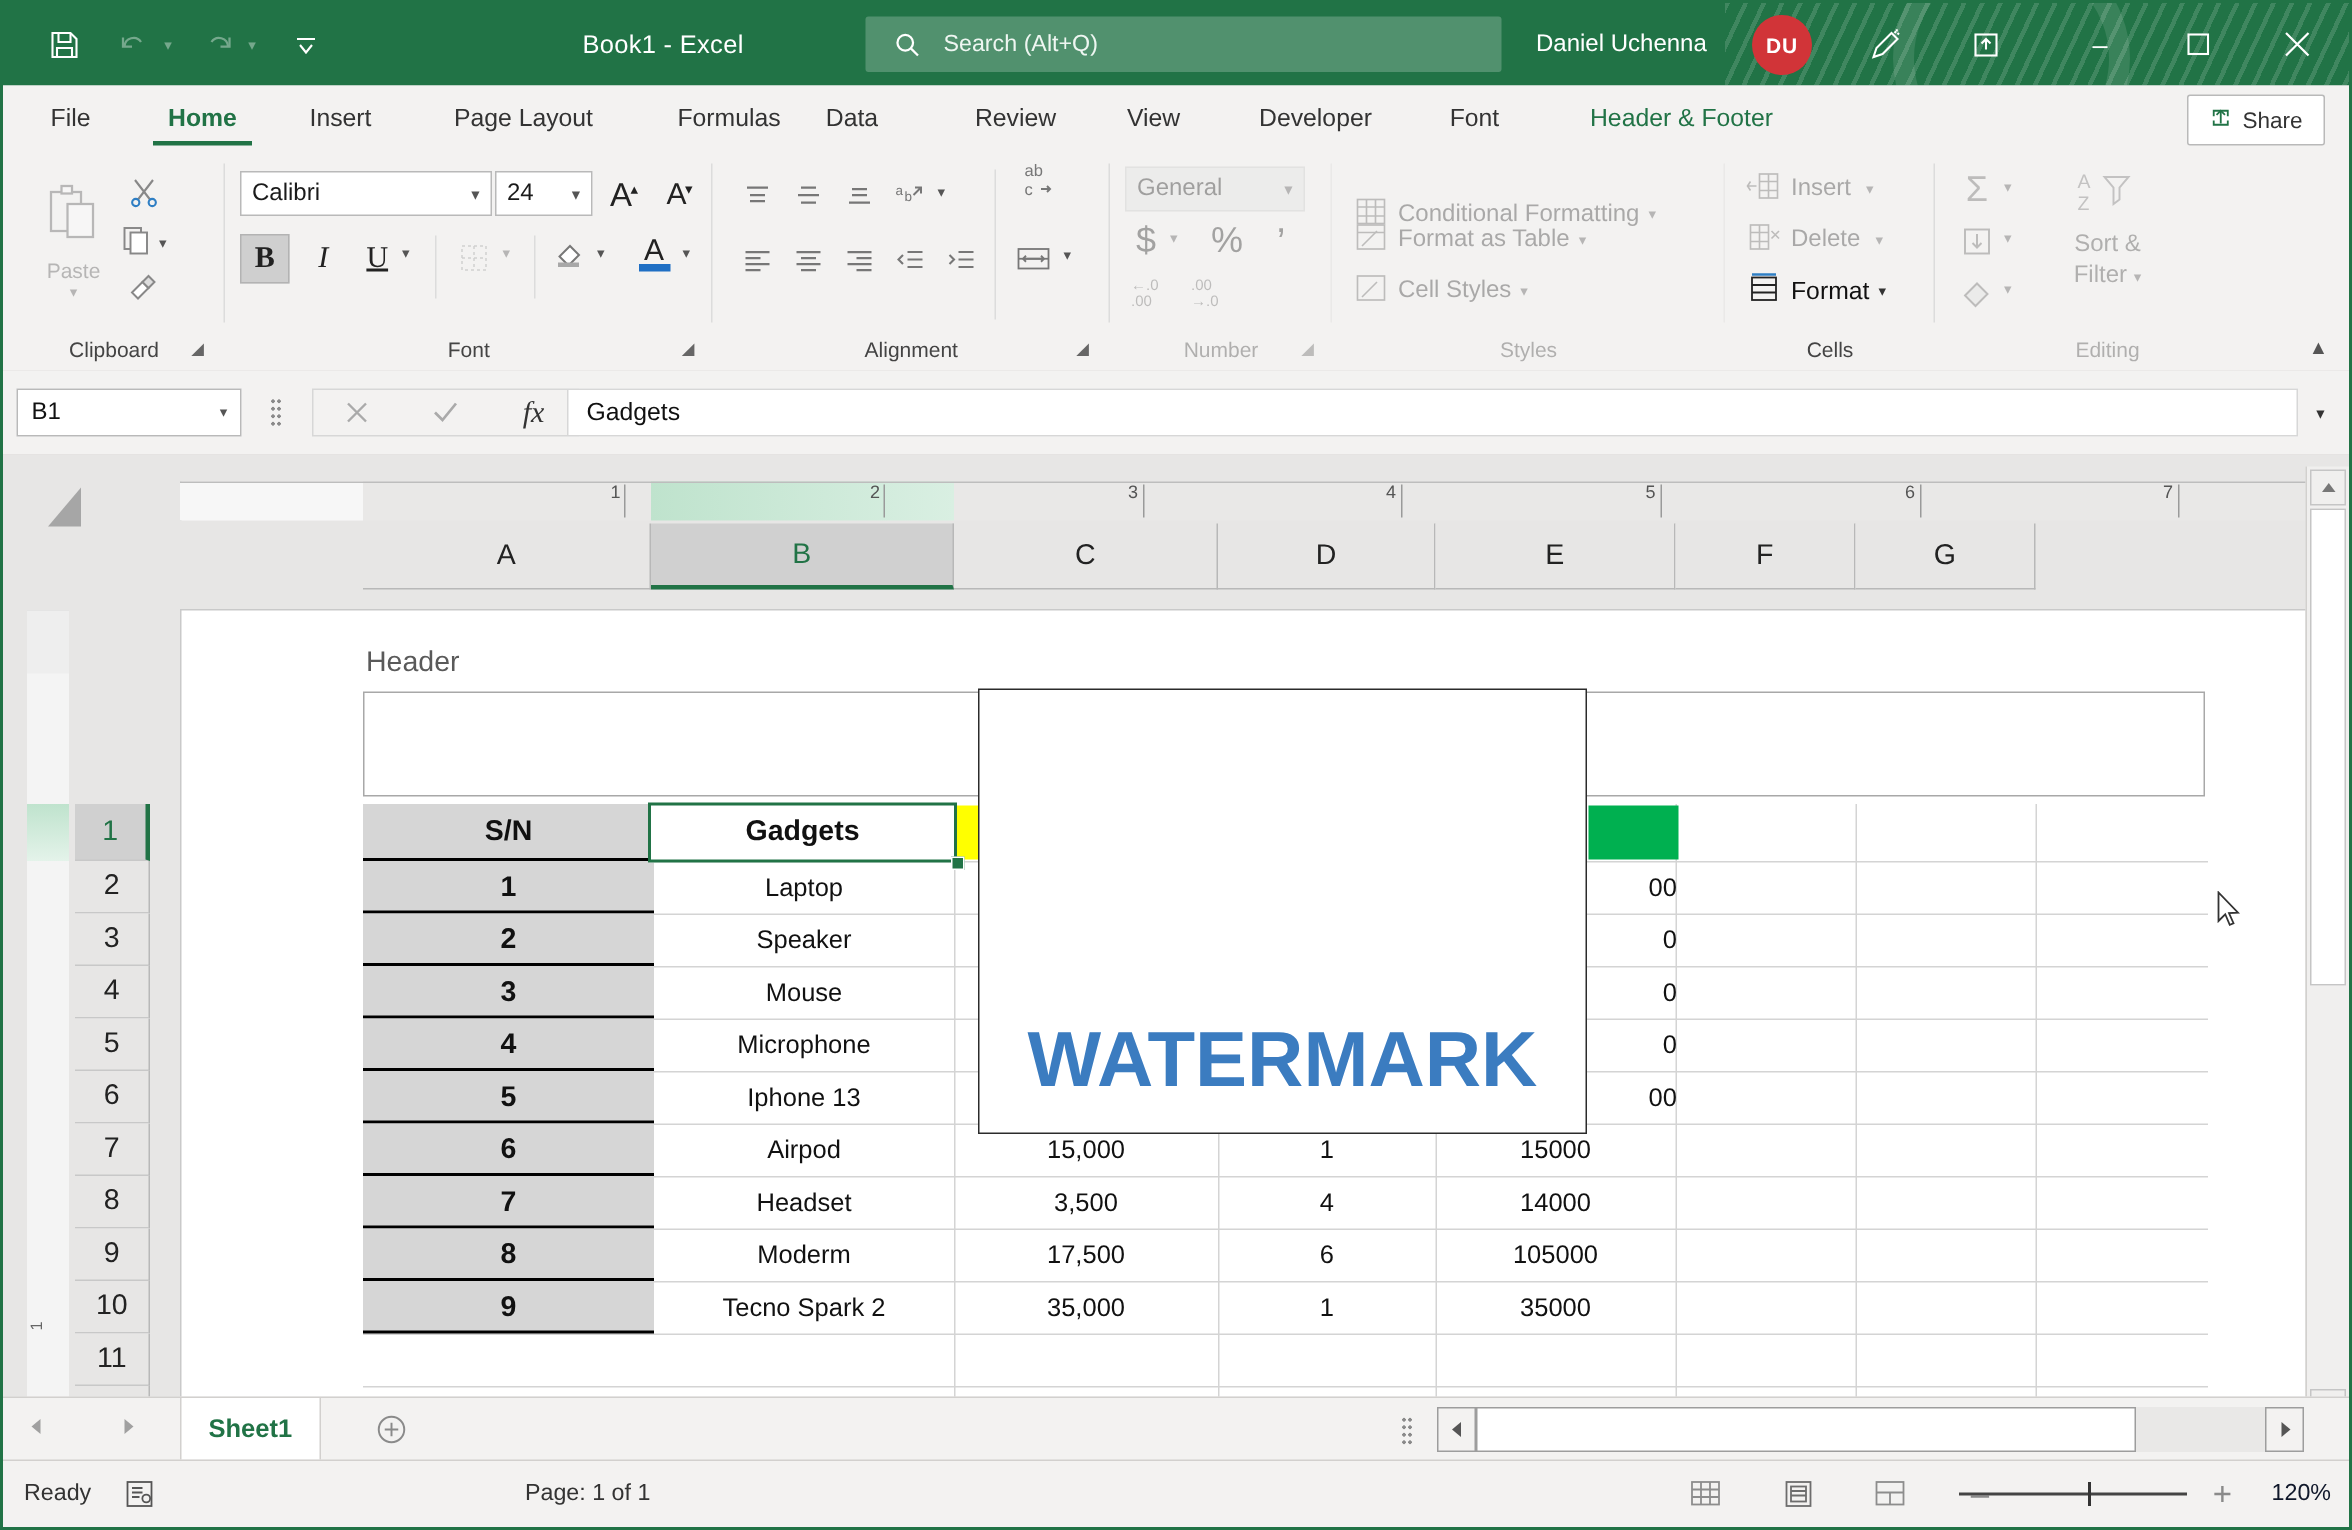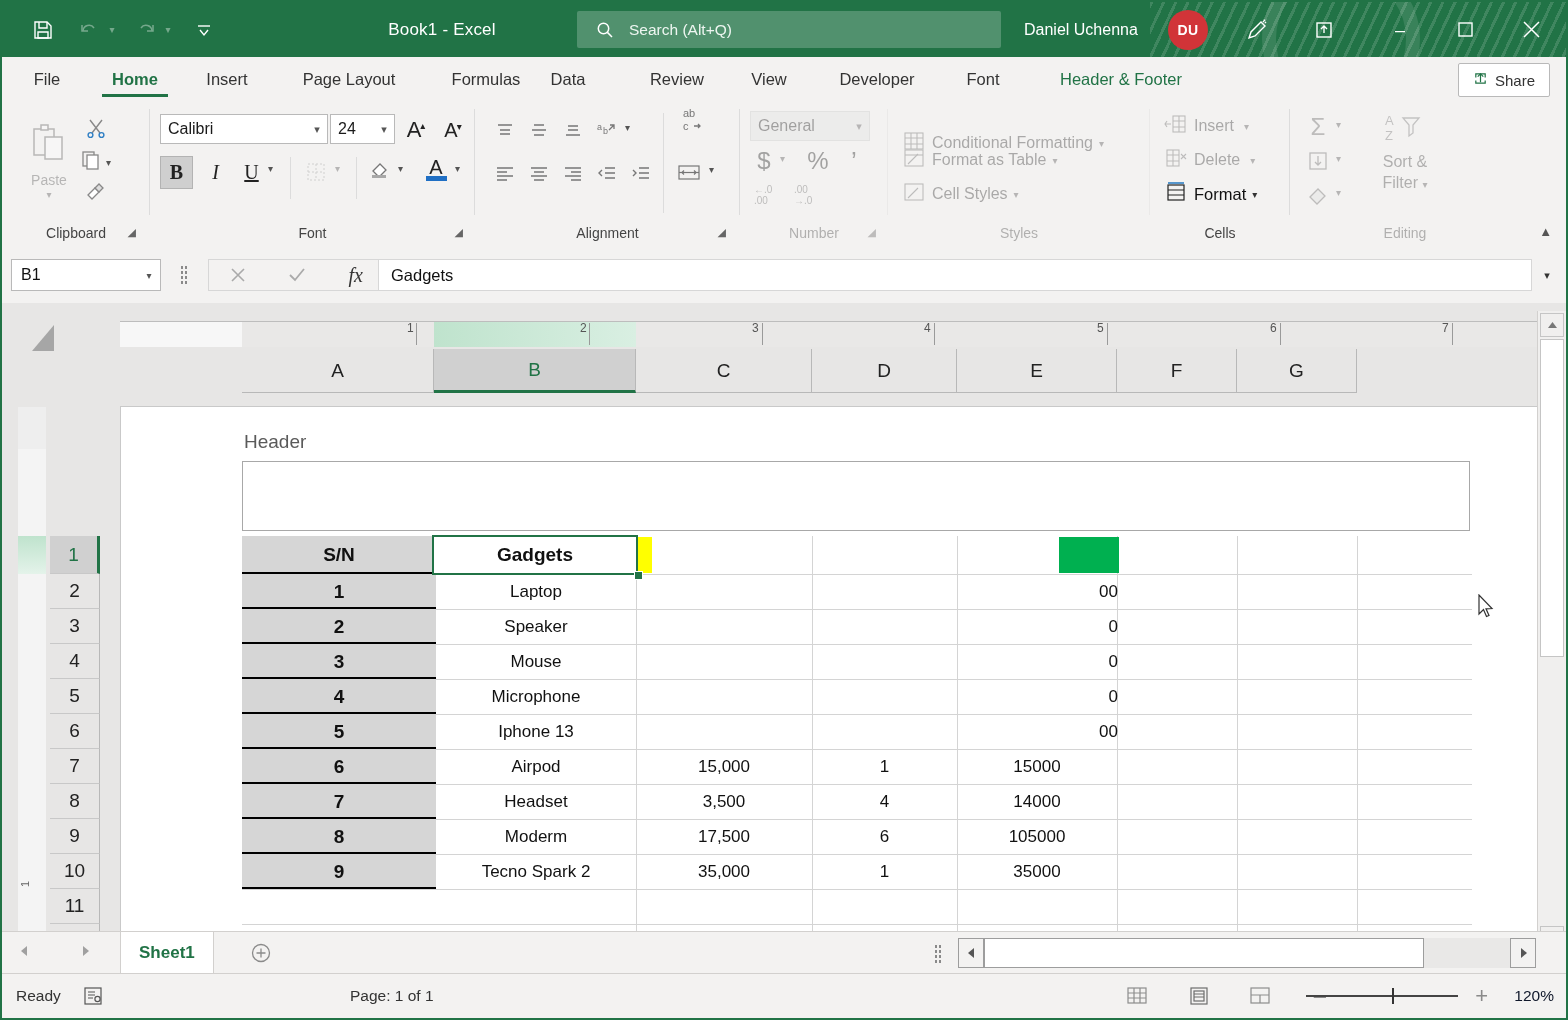--- a/index.html
+++ b/index.html
@@ -933,20 +933,23 @@
       <div class="gcell" style="left:955px;top:551px;width:160px;height:35px;">
           <span>35000</span>
         </div>
     </div>
 
     <div class="selcell" style="left:430px;top:232px;width:206px;height:40px;">
       <span>Gadgets</span>
     </div>
     <div class="selhandle" style="left:632px;top:268px;"></div>
 
+    <div class="wmbox" style="left:650px;top:156px;width:406px;height:297px;">
+      <div class="wmtext">WATERMARK</div>
+    </div>
 
     <div class="cursor" style="left:1476px;top:291px;">
       <svg width="16" height="25" viewBox="0 0 16 25">
           <path d="M1 1 L1 20 L5.5 15.5 L8.5 22.5 L11 21.5 L8 14.8 L14 14.5 Z" fill="#fff" stroke="#333" stroke-width="1.2"></path>
         </svg>
     </div>
 
     <div class="vsb">
       <div class="vsb-up">
         <svg width="11" height="8" viewBox="0 0 11 8">

